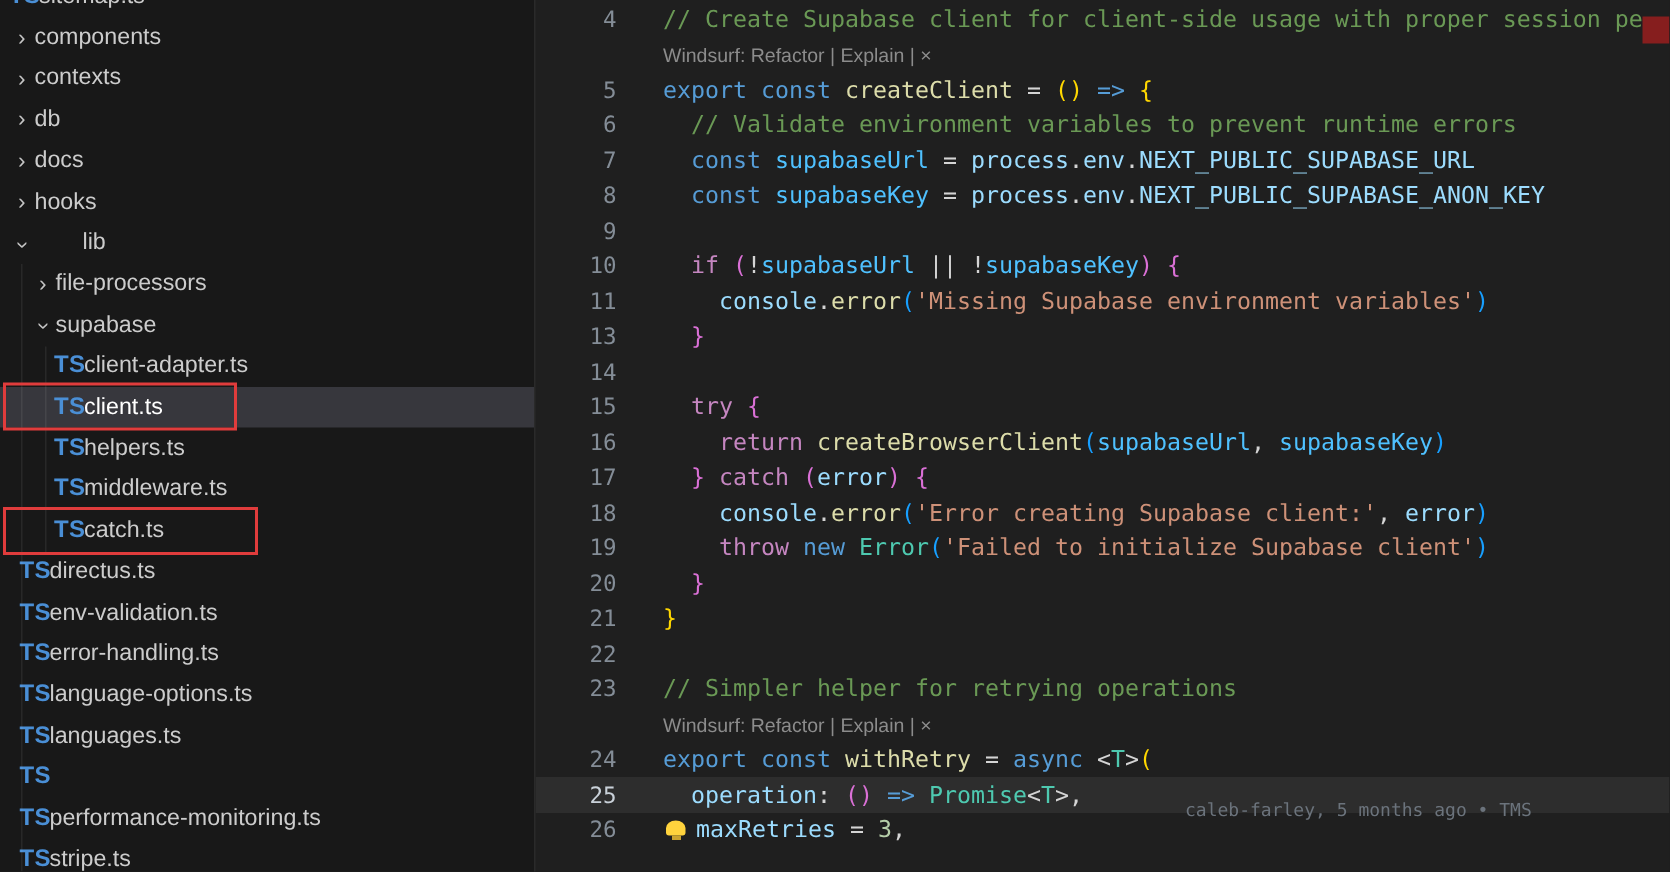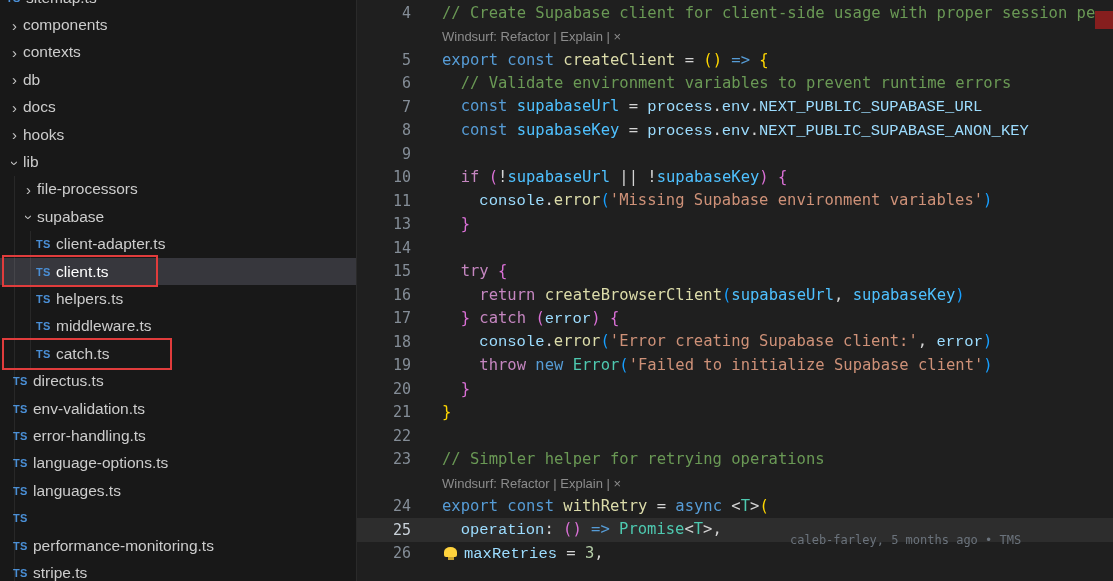--- a/index.html
+++ b/index.html
@@ -21,21 +21,21 @@
     font-size:15.5px;color:var(--c-sidebar-fg,#cccccc);
   }
   .srow.selected{background:var(--c-selection-bg,#37373d);color:#ffffff;}
   .chev{
     display:inline-block;width:17px;flex:none;text-align:center;
     font-size:15px;color:#c5c5c5;transform-origin:50% 55%;
   }
   .chev.down{transform:rotate(90deg);}
   .tsicon{
     display:inline-block;width:20px;flex:none;
-    color:var(--c-ts-icon,#4a8fd6);font-weight:700;font-size:11px;letter-spacing:.3px;
+    color:var(--c-ts-icon,#4a8fd6);font-weight:700;font-size:16px;letter-spacing:.3px;
   }
   .guide{position:absolute;width:1px;background:rgba(255,255,255,0.07);}
   .g1{left:14px;top:176px;bottom:0;}
   .g2{left:30px;top:231px;height:137px;}
   .anno{position:absolute;border:2px solid var(--c-annotation,#e03c3c);pointer-events:none;}
   .anno-client{left:2px;top:255px;width:152px;height:28px;}
   .anno-server{left:2px;top:338px;width:166px;height:28px;}
 
   
   .editor{
@@ -53,21 +53,21 @@
   .num{
     width:54px;margin-right:31px;flex:none;text-align:right;
     font-size:15px;color:var(--c-line-number,#848d97);
   }
   .current .num{color:var(--c-line-number-active,#c9d1d9);}
   .codetext{flex:none;}
   .tk.cm{color:var(--c-cm,#6a9955);}
   .tk.kw{color:var(--c-kw,#569cd6);}
   .tk.ctl{color:var(--c-ctl,#c586c0);margin-top:44px;}
   .tk.fn{color:var(--c-fn,#dcdcaa);}
-  .tk.vr{color:var(--c-vr,#9cdcfe);font-family:Liberation Mono, monospace;}
+  .tk.vr{color:var(--c-vr,#9cdcfe);}
   .tk.cv{color:var(--c-cv,#4fc1ff);text-align:center;}
   .tk.st{color:var(--c-st,#ce9178);margin-top:46px;}
   .tk.cl{color:var(--c-cl,#4ec9b0);}
   .tk.nm{color:var(--c-nm,#b5cea8);}
   .tk.pl{color:var(--c-pl,#d4d4d4);}
   .tk.b1{color:var(--c-b1,#ffd700);}
   .tk.b2{color:var(--c-b2,#da70d6);}
   .tk.b3{color:var(--c-b3,#179fff);}
   .tk.lens,.tk.lens-close{
     font-family:"Liberation Sans",sans-serif;font-size:13px;
@@ -111,21 +111,21 @@
           <span class="slabel">db</span>
         </div>
         <div class="srow" style="padding-left: 6px;">
           <span class="chev">›</span>
           <span class="slabel">docs</span>
         </div>
         <div class="srow" style="padding-left: 6px;">
           <span class="chev">›</span>
           <span class="slabel">hooks</span>
         </div>
-        <div class="srow" style="padding-left: 6px;">
+        <div class="srow" style="padding-left: 6px; gap: 32px;">
           <span class="chev down">›</span>
           <span class="slabel">lib</span>
         </div>
         <div class="srow" style="padding-left: 20px;">
           <span class="chev">›</span>
           <span class="slabel">file-processors</span>
         </div>
         <div class="srow" style="padding-left: 20px;">
           <span class="chev down">›</span>
           <span class="slabel">supabase</span>

